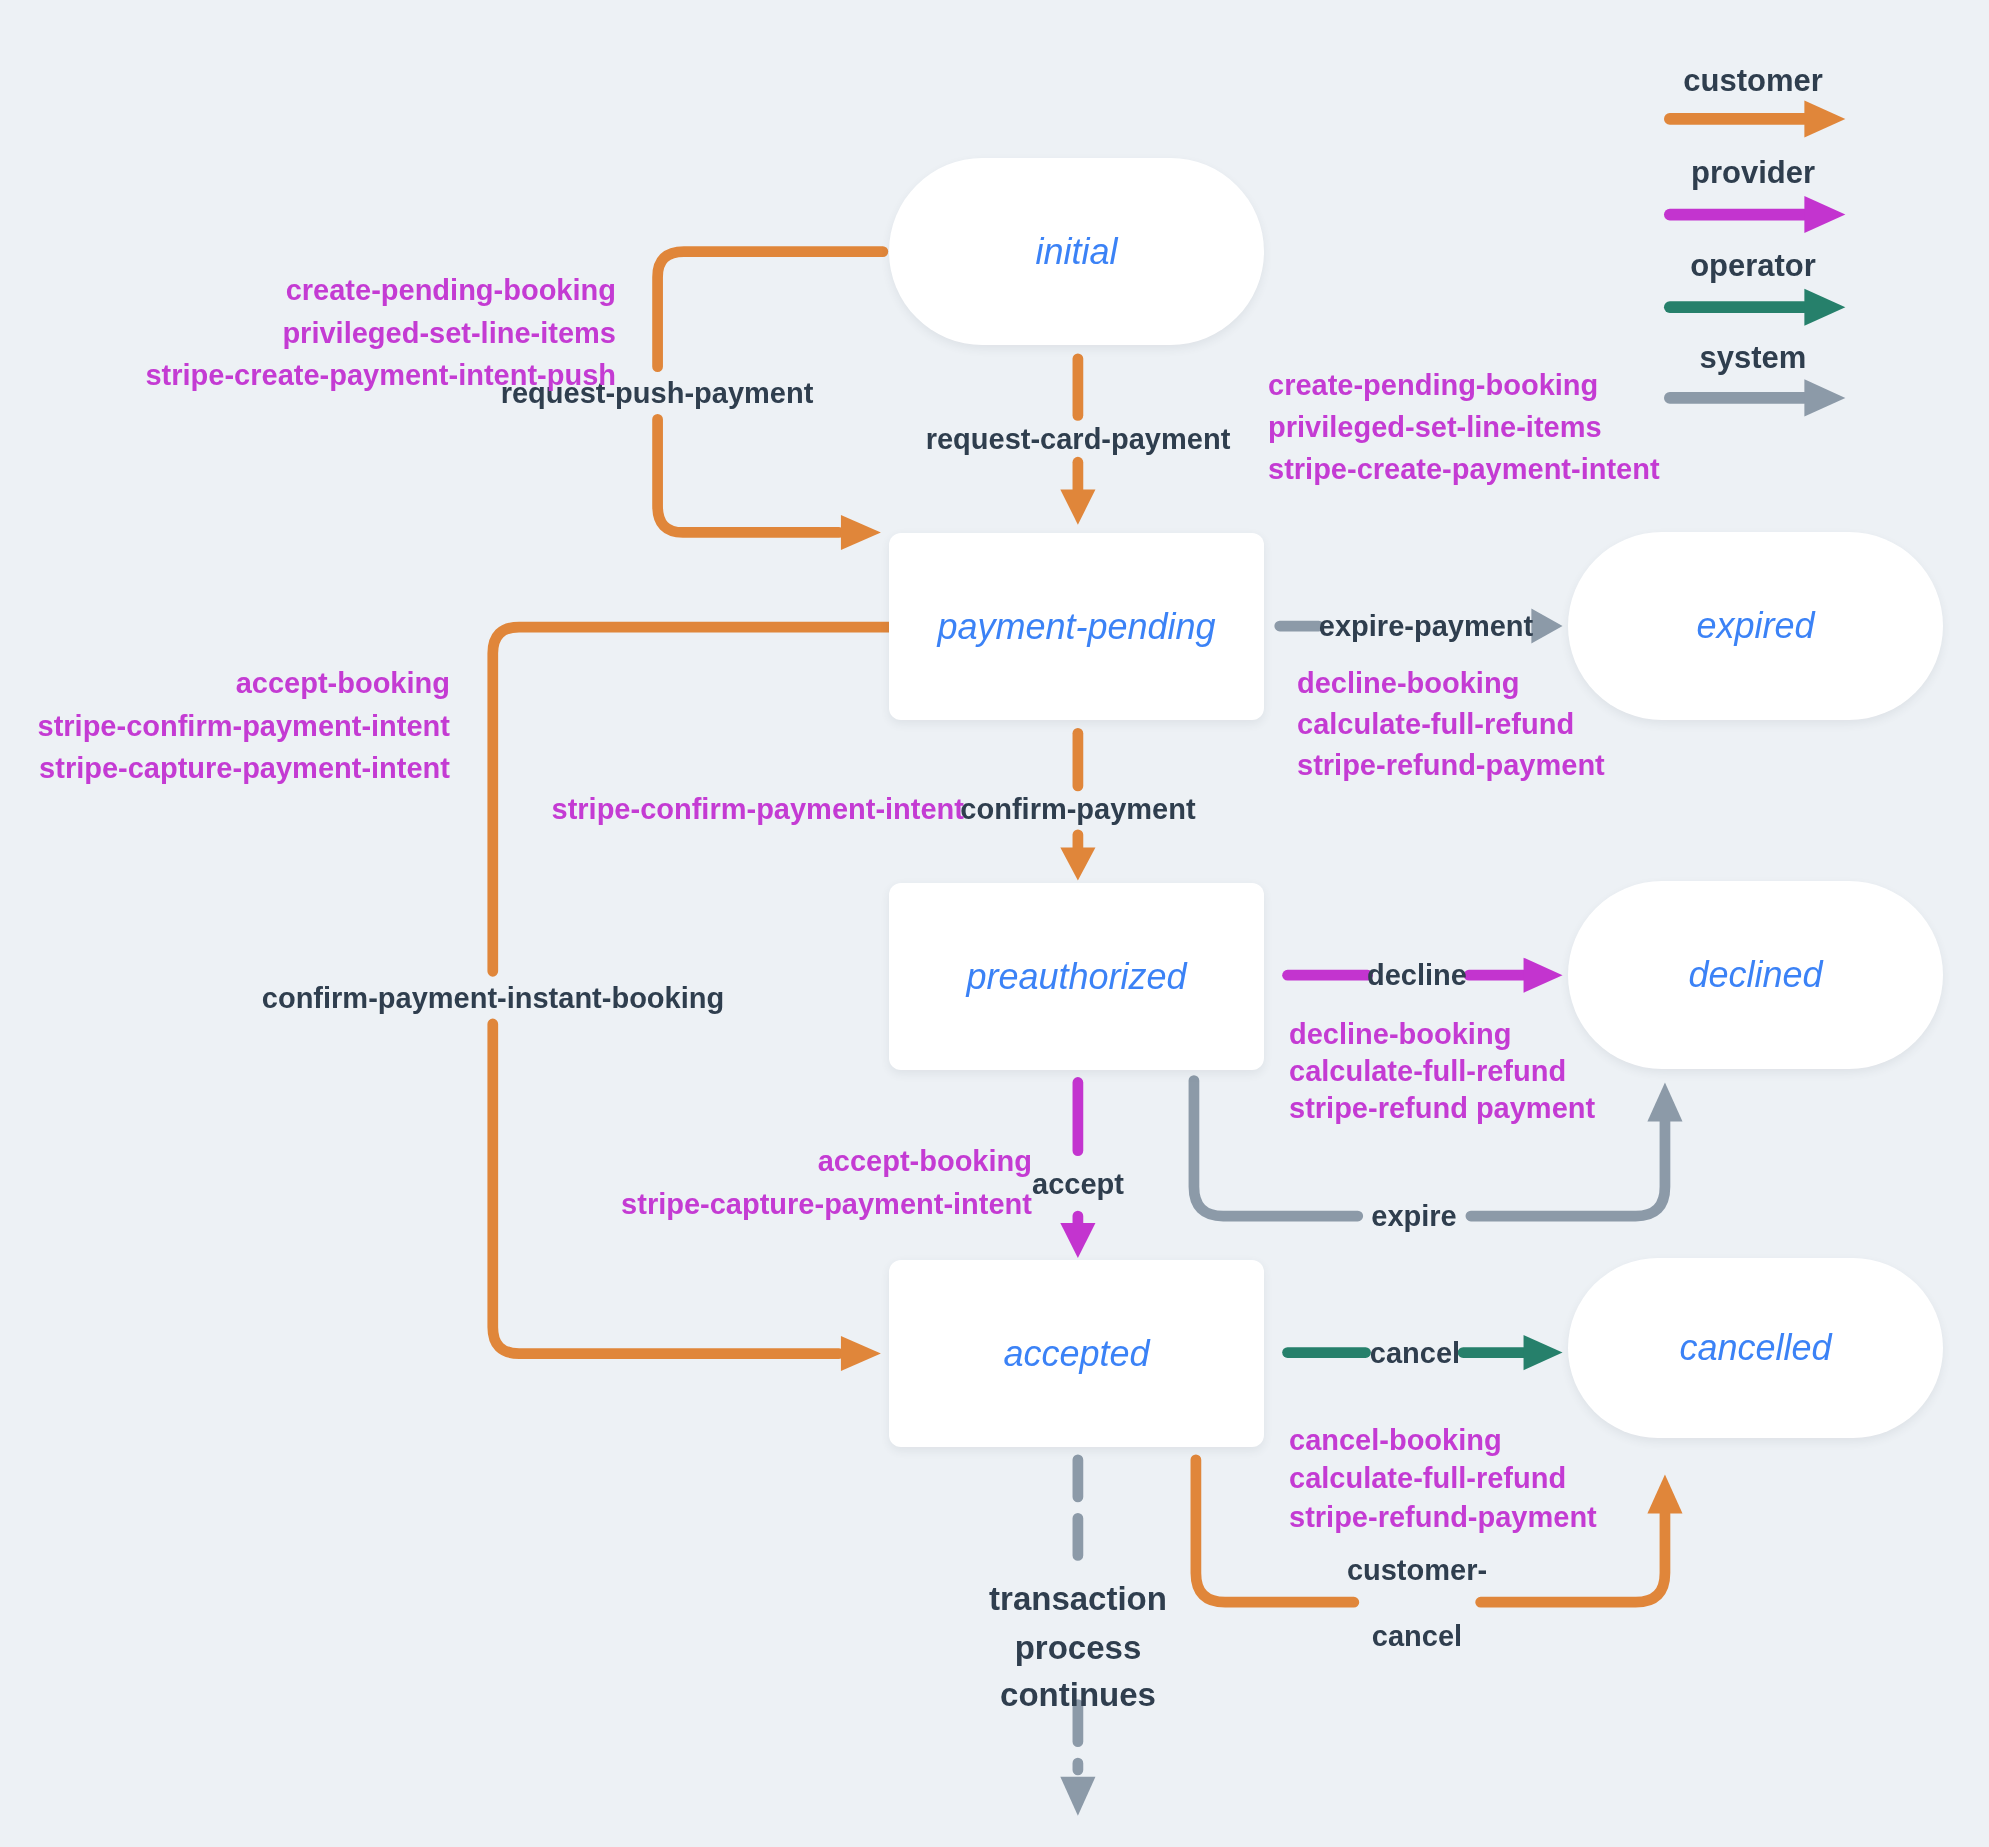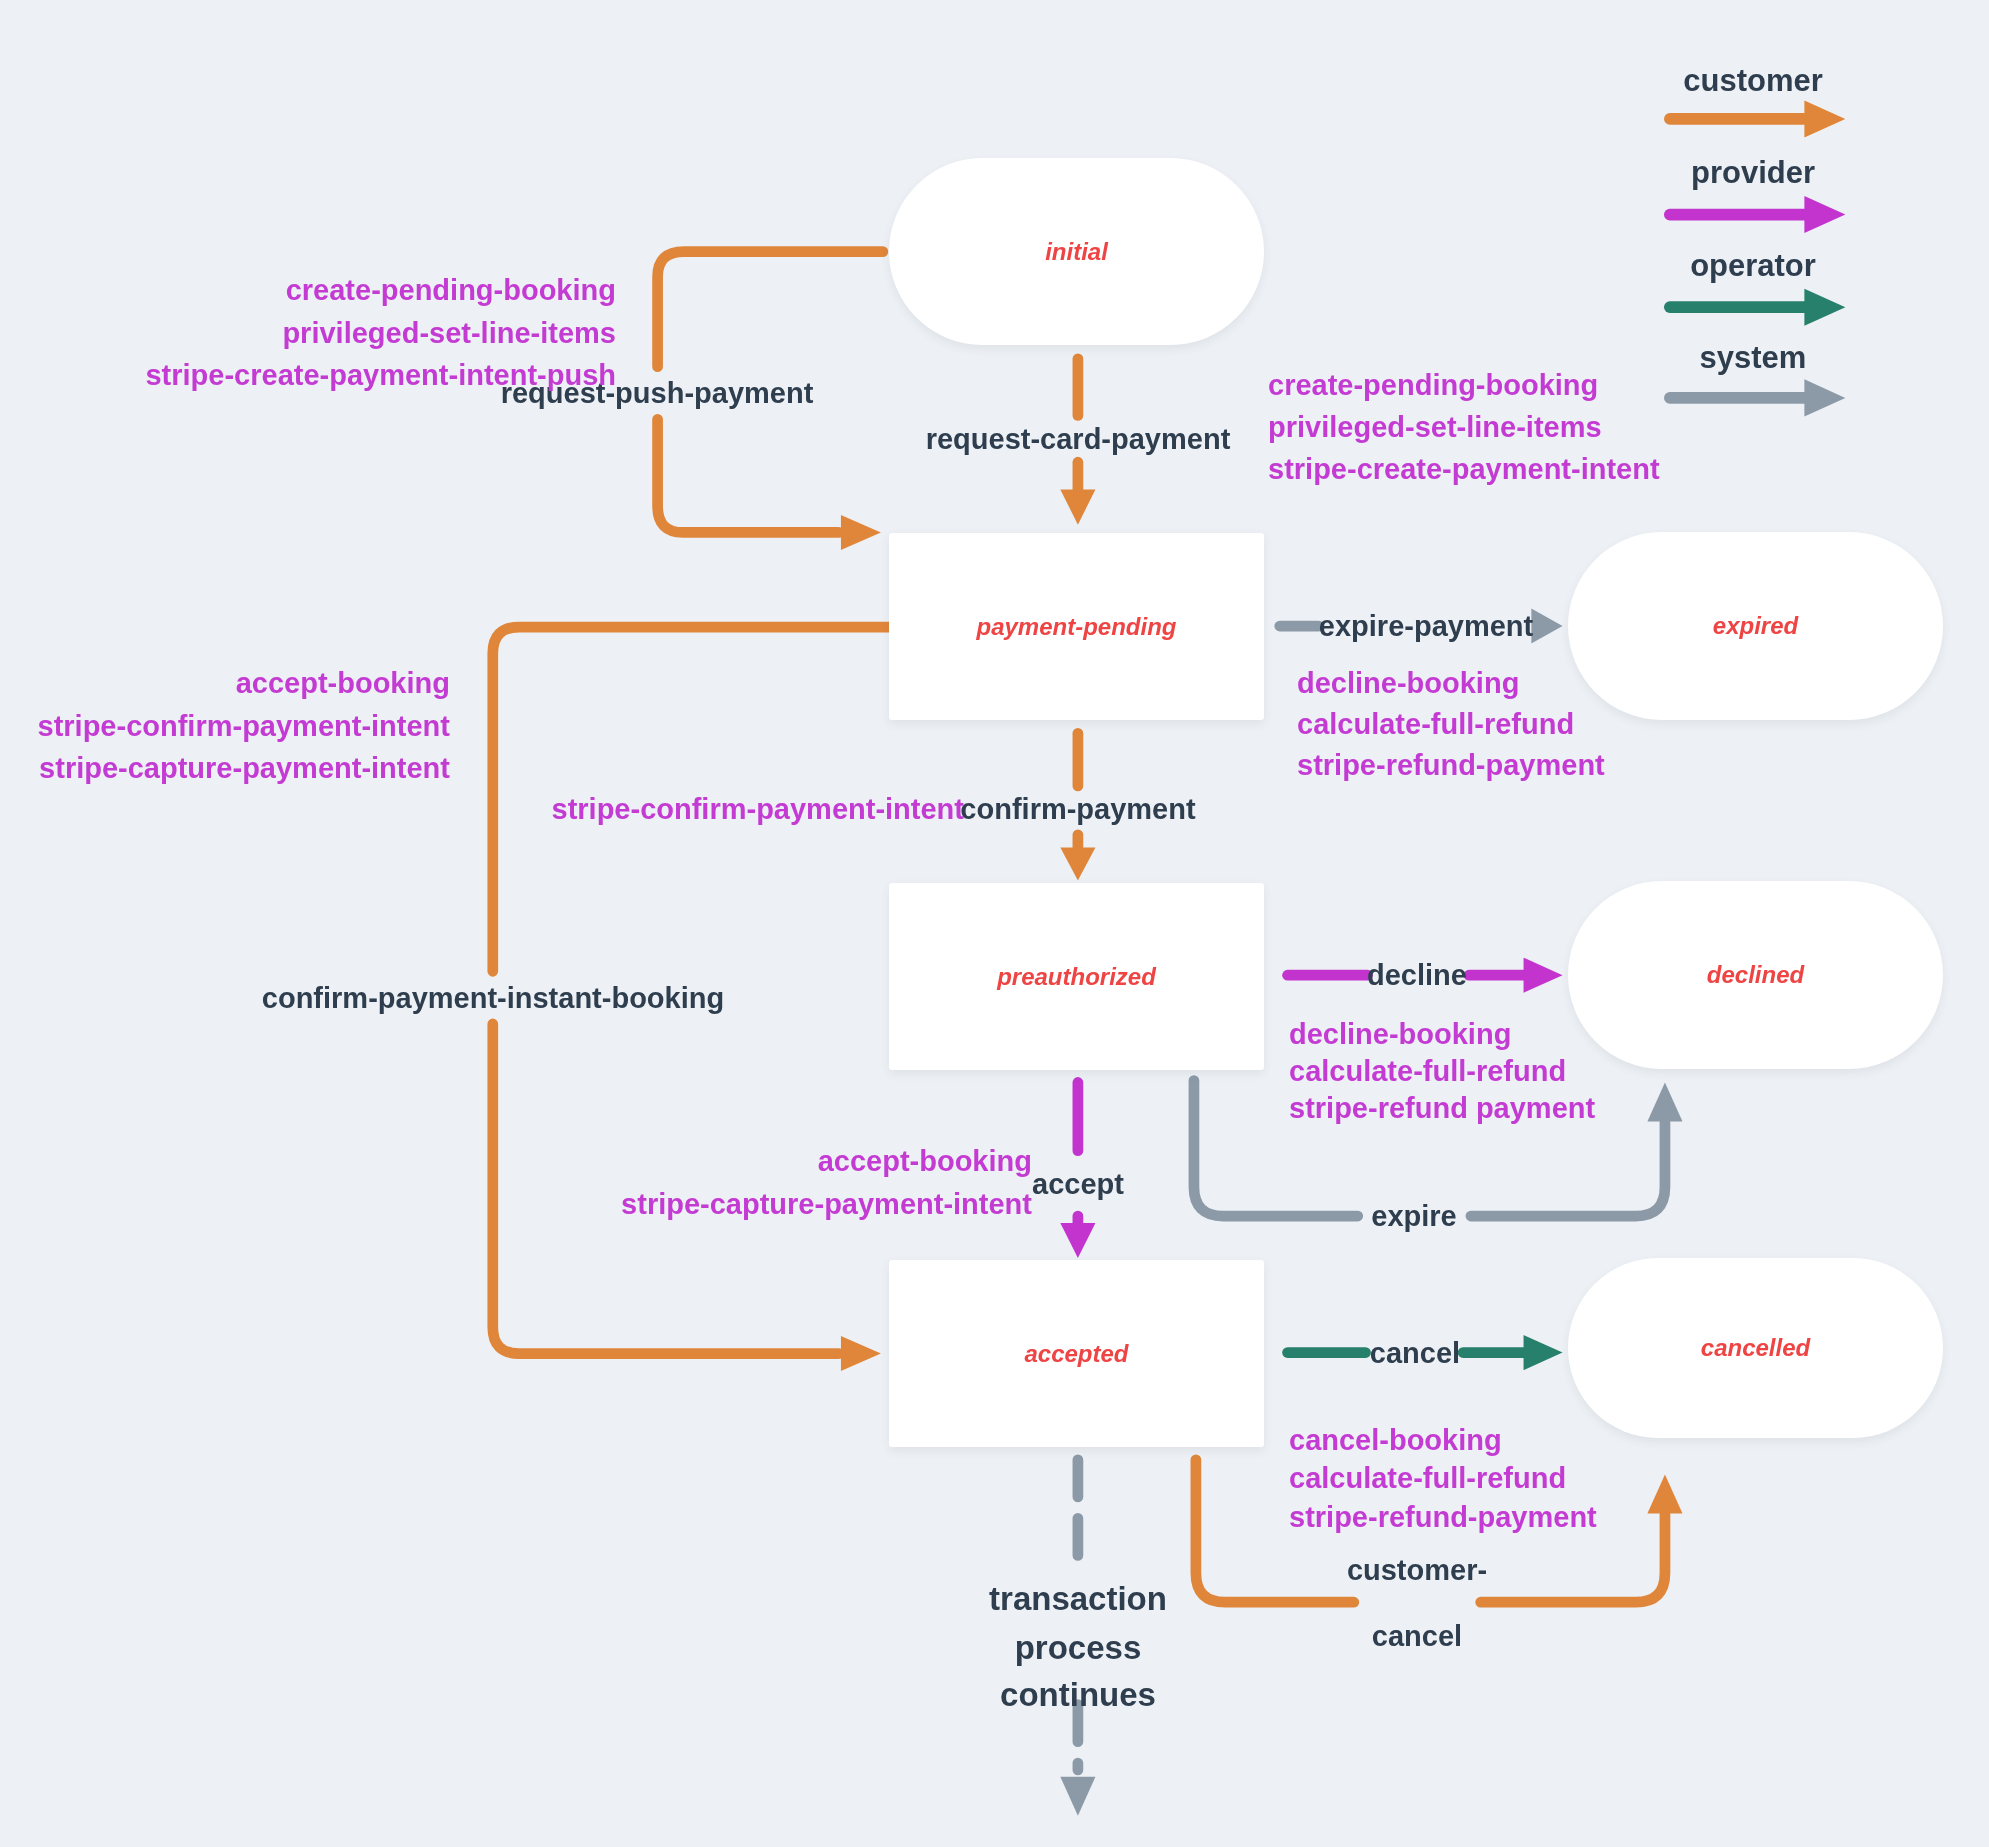--- a/index.html
+++ b/index.html
@@ -2,23 +2,23 @@
 <html><head>
 <meta charset="utf-8">
 <style>
   html,body{margin:0;padding:0;background:#edf1f5;}
   .canvas{position:relative;width:1990px;height:1847px;background:#edf1f5;overflow:hidden;
           font-family:"Liberation Sans",sans-serif;padding-left:48px;}
   svg.wires{position:absolute;left:0;top:0;width:1990px;height:1847px;}
 
   .node{position:absolute;background:#ffffff;box-shadow:0 3.9px 9.8px rgba(46,61,79,.08);
         display:flex;align-items:center;justify-content:center;}
-  .node.rect{border-radius:3px;}
+  .node.rect{border-radius:12px;}
   .node.pill{border-radius:94px;}
-  .node-label{font-style:italic;font-weight:700;font-size:24px;color:#ef4444;}
+  .node-label{font-style:italic;font-weight:400;font-size:36px;color:#3b82f6;}
 
   .lbl{position:absolute;font-weight:600;font-size:29px;color:#2f3e4e;white-space:nowrap;line-height:1;}
   .mag{color:#c43bd3;}
   .anchor-c{transform:translate(-50%,-50%);}
   .anchor-r{transform:translate(-100%,-50%);}
   .anchor-l{transform:translate(0,-50%);}
   .big{font-size:33px;margin-top:16px;}
 
   .legend-label{position:absolute;font-weight:600;font-size:31px;color:#2f3e4e;
                 transform:translate(-50%,-50%);white-space:nowrap;}

